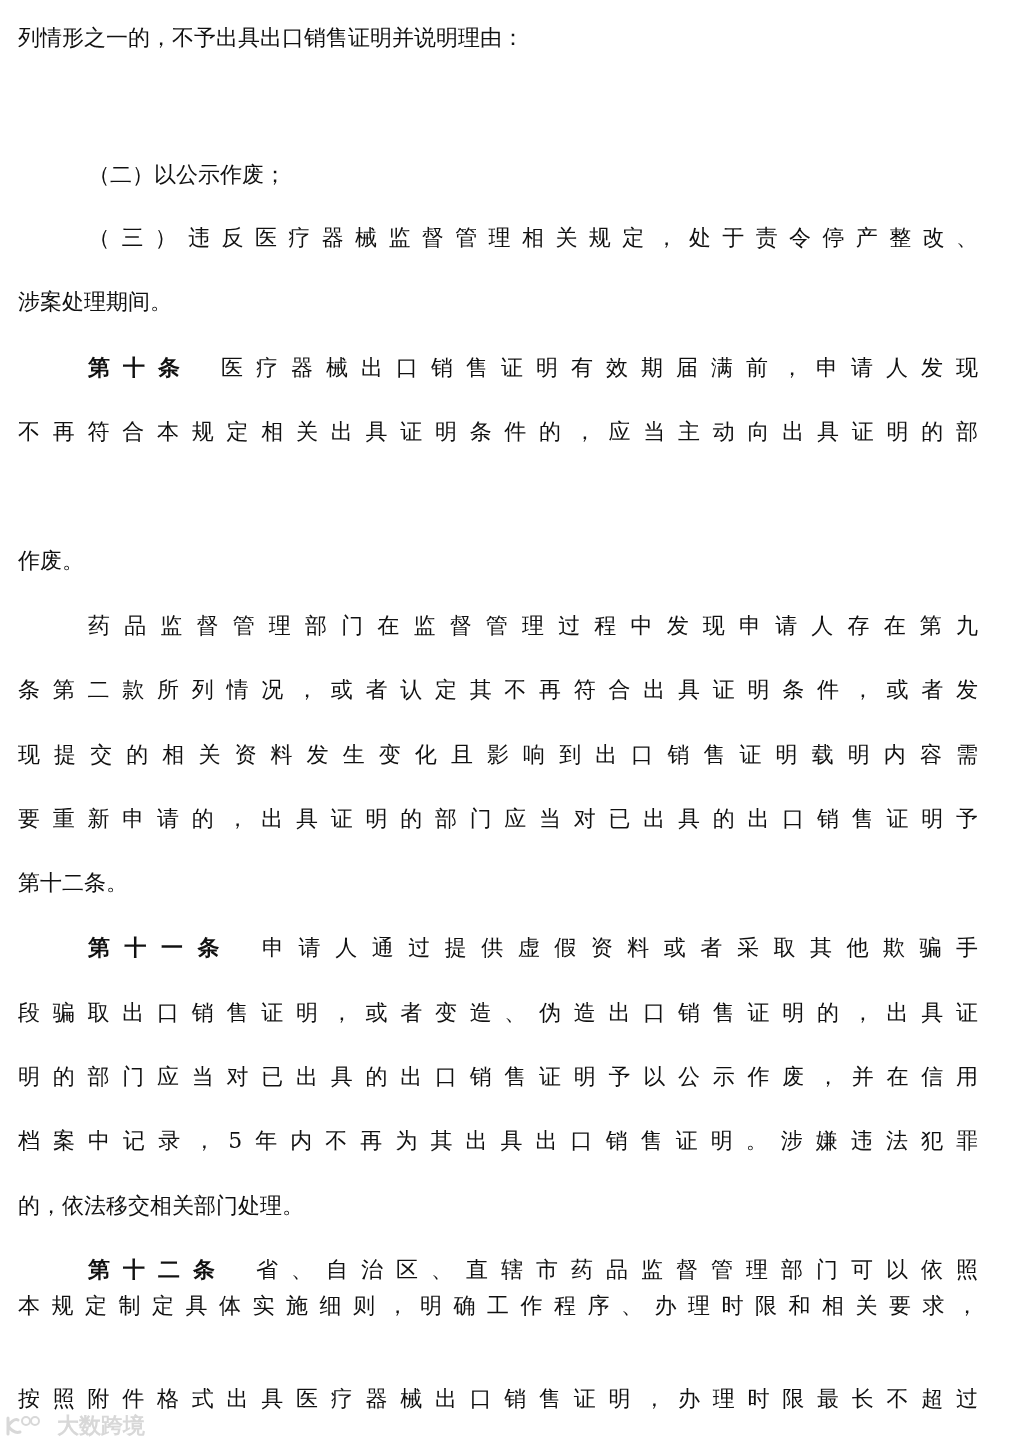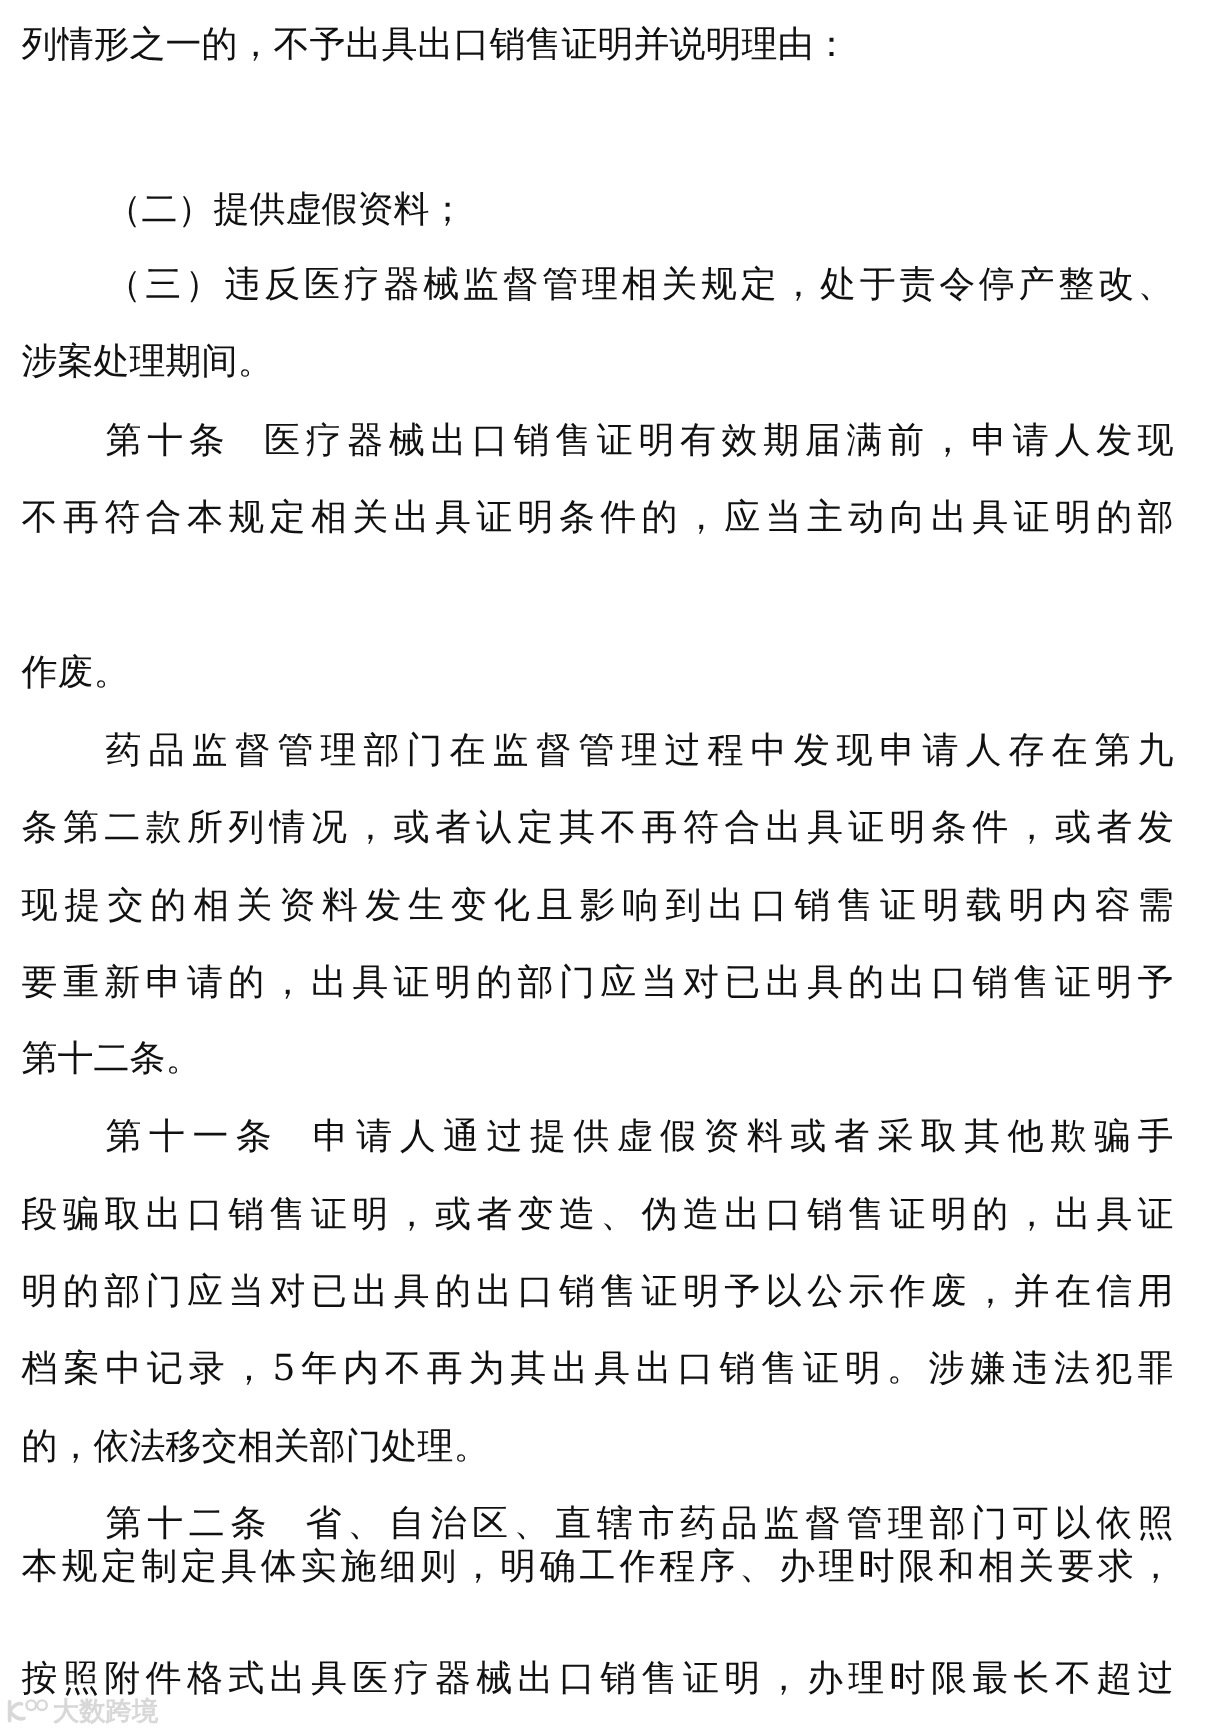--- a/index.html
+++ b/index.html
@@ -19,65 +19,65 @@
       position: absolute;
       left: 0;
       top: 0;
       width: 1010px;
       height: 1446px;
     }
     .line {
       position: absolute;
       left: 18px;
       width: 960px;
-      font-size: 30px;
+      font-size: 22px;
       line-height: 40px;
       height: 40px;
       white-space: nowrap;
       text-align: justify;
       text-align-last: justify;
       letter-spacing: 0px;
     }
     .line.indent {
       left: 88px;
       width: 890px;
     }
     .line.last {
       text-align-last: left;
     }
     .line .art {
       font-family: "DejaVu Sans", "Liberation Sans", sans-serif;
-      font-weight: normal;
+      font-weight: bold;
       margin-right: 28px;
     }
     .watermark {
       position: absolute;
       left: 4px;
       top: 1412px;
       height: 28px;
       display: flex;
       align-items: center;
-      gap: 4px;
+      gap: 17px;
       color: #d8d8d8;
       font-family: "DejaVu Sans", "Liberation Sans", sans-serif;
       font-size: 22px;
       font-weight: bold;
     }
     .watermark .logo {
       width: 36px;
       height: 24px;
     }
   </style>
 </head>
 <body>
 
 <div class="page">
 
   <div class="line last" style="top:18px">列情形之一的，不予出具出口销售证明并说明理由：</div>
-  <div class="line indent last" style="top:155px">（二）提供虚假资料；</div>
+  <div class="line indent last" style="top:155px">（二）以公示作废；</div>
   <div class="line indent" style="top:218px">（三）违反医疗器械监督管理相关规定，处于责令停产整改、</div>
   <div class="line last" style="top:282px">涉案处理期间。</div>
 
   <div class="line indent" style="top:348px">
     <span class="art">第十条</span><span>医疗器械出口销售证明有效期届满前，申请人发现</span>
   </div>
   <div class="line" style="top:412px">不再符合本规定相关出具证明条件的，应当主动向出具证明的部</div>
   <div class="line last" style="top:541px">作废。</div>
 
   <div class="line indent" style="top:606px">药品监督管理部门在监督管理过程中发现申请人存在第九</div>

